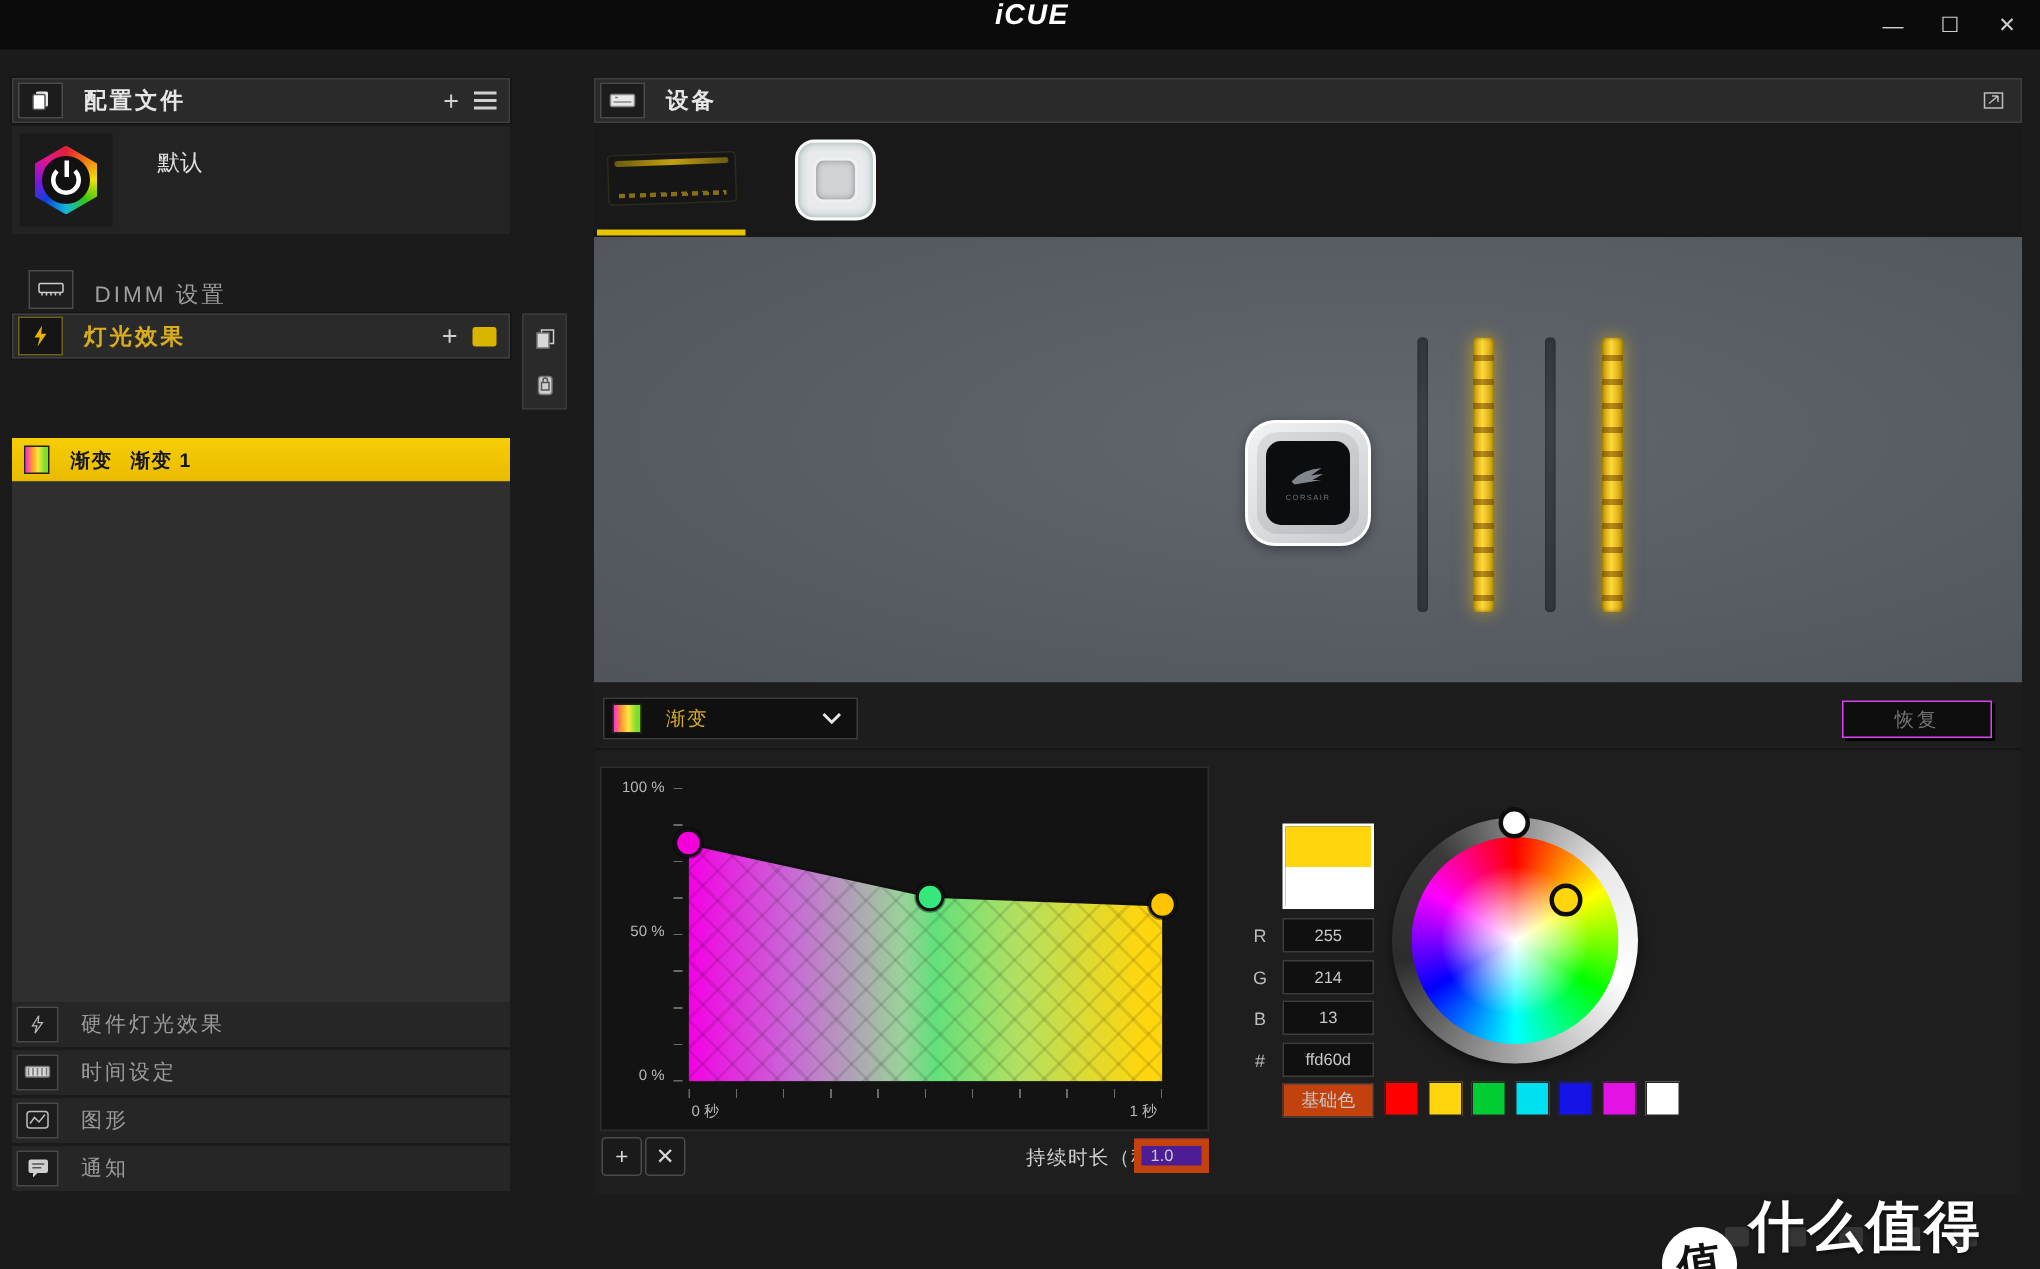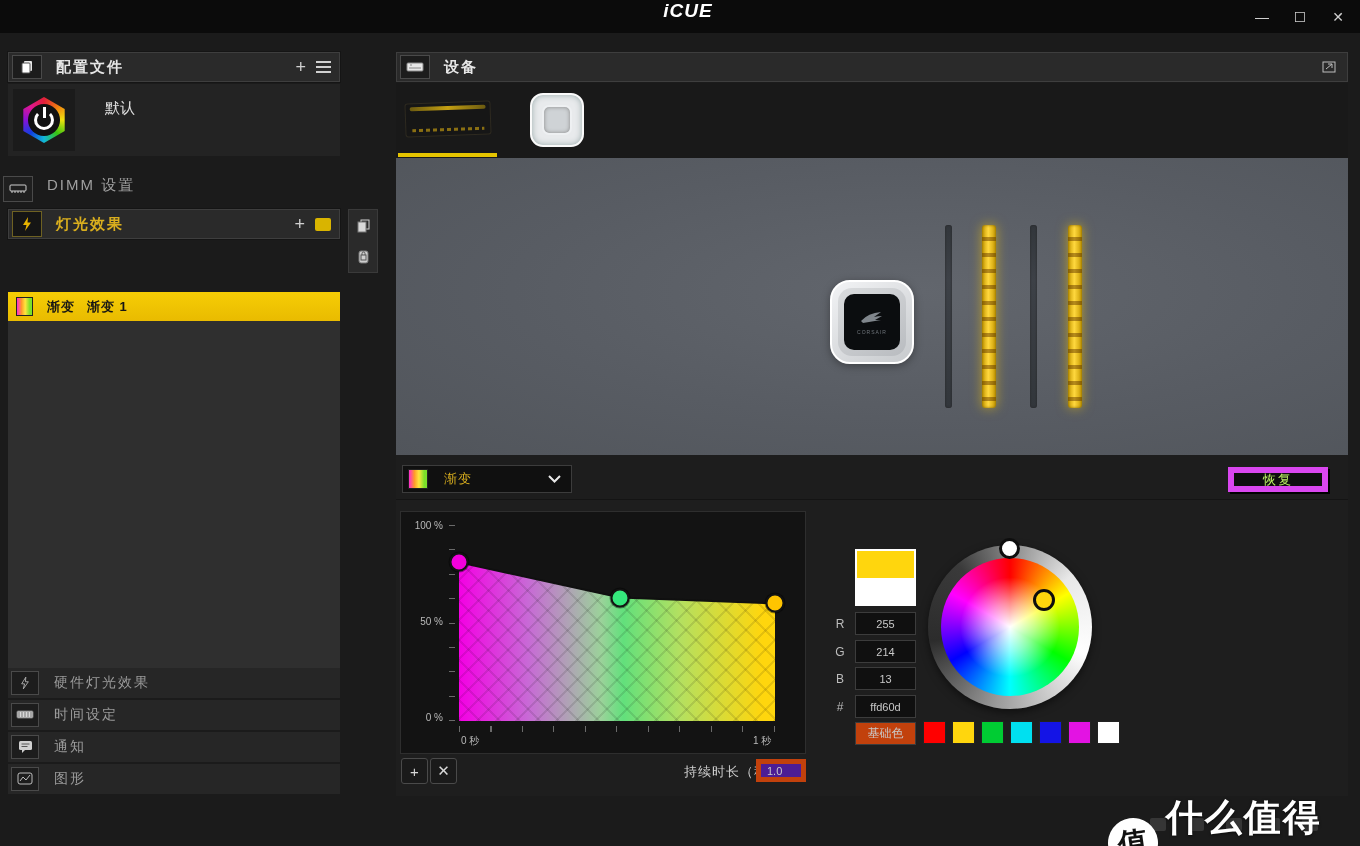--- a/index.html
+++ b/index.html
@@ -27,21 +27,21 @@
   .profile-card { position:absolute; left:8px; top:84px; width:332px; height:72px; background:#232323; display:flex; align-items:center; }
   .profile-iconbox { width:62px; height:62px; margin-left:5px; background:#1b1b1b; display:flex; align-items:center; justify-content:center; }
   .icue-hex { width:46px; height:46px; border-radius:10px;
       background:conic-gradient(#e2203a,#f07c10,#efe10e,#38c410,#11b7d8,#1040e0,#8812d8,#e01690,#e2203a);
       display:flex; align-items:center; justify-content:center;
       clip-path:polygon(50% 0,95% 26%,95% 74%,50% 100%,5% 74%,5% 26%); }
   .icue-hex .pw { width:20px; height:20px; border:3px solid #fff; border-radius:50%; border-top-color:transparent; position:relative; background:#111; box-shadow:0 0 0 6px #111; }
   .icue-hex .pw:after { content:""; position:absolute; left:6px; top:-6px; width:3px; height:11px; background:#fff; }
   .profile-name { color:#e0e0e0; font-size:15px; margin-left:30px; margin-bottom:24px; }
 
-  .dimm-row { position:absolute; left:0; top:176px; width:332px; height:30px; display:flex; align-items:flex-start; }
+  .dimm-row { position:absolute; left:16px; top:176px; width:332px; height:30px; display:flex; align-items:flex-end; }
   .dimm-iconbox { width:30px; height:26px; margin-left:3px; background:#1f1f1f; border:1px solid #4a4a4a; display:flex; align-items:center; justify-content:center; }
   .dimm-label { color:#9f9f9f; font-size:15px; margin-left:14px; letter-spacing:2px; }
 
   .lighting-header { top:209px; }
   .lh-iconbox { width:30px; height:26px; margin-left:3px; background:#151515; border:1px solid #6e6122; display:flex; align-items:center; justify-content:center; }
   .lighting-header .ph-title { color:#d9ae1e; }
   .chip-yellow { width:16px; height:13px; background:#d9b400; border-radius:2px; }
 
   .copy-strip { position:absolute; left:348px; top:209px; width:30px; height:64px; background:#2a2a2a; border:1px solid #3a3a3a; display:flex; flex-direction:column; align-items:center; justify-content:space-around; }
 
@@ -91,21 +91,21 @@
       background:linear-gradient(90deg,#c79a00,#ffd83e 45%,#c79a00),
                  repeating-linear-gradient(180deg, rgba(120,88,0,.0) 0 12px, rgba(120,88,0,.55) 12px 16px);
       background-blend-mode:multiply;
       box-shadow:0 0 12px rgba(255,205,0,.55), inset 0 0 3px #7c5f00; }
 
   .controls-row { position:absolute; left:396px; top:455px; width:952px; height:45px; background:#1d1d1d; border-bottom:1px solid #141414; }
   .fx-select { position:absolute; left:6px; top:10px; width:170px; height:28px; background:#101010; border:1px solid #3c3c3c; display:flex; align-items:center; }
   .fx-select .grad-chip { margin-left:5px; width:20px; height:20px; }
   .fx-select .val { color:#d9ae1e; font-size:13px; margin-left:16px; letter-spacing:1px; }
   .fx-select svg { margin-left:auto; margin-right:10px; }
-  .restore-btn { position:absolute; right:20px; top:12px; width:100px; height:25px; background:#0e0e0e; border:6px solid #d946ef; box-shadow:2px 2px 0 #000; color:#bef264; font-size:13px; display:flex; align-items:center; justify-content:center; letter-spacing:2px; }
+  .restore-btn { position:absolute; right:20px; top:12px; width:100px; height:25px; background:#0e0e0e; border:1px solid #d946ef; box-shadow:2px 2px 0 #000; color:#737373; font-size:13px; display:flex; align-items:center; justify-content:center; letter-spacing:2px; }
 
   .editor { position:absolute; left:396px; top:500px; width:952px; height:296px; background:#1e1e1e; }
 
   .chart-panel { position:absolute; left:4px; top:11px; width:406px; height:243px; background:#131313; border:1px solid #2e2e2e; }
   .plot { position:absolute; left:58px; top:13px; width:316px; height:196px; }
   .grad-area { position:absolute; inset:0;
       background:linear-gradient(90deg,#f400e4 0%,#c86ad6 22%,#9bd29a 45%,#62e07c 52%,#b4e060 70%,#ffd60d 96%); }
   .grad-area:after { content:""; position:absolute; inset:0;
       background:repeating-linear-gradient(45deg, rgba(0,0,0,.10) 0 2px, transparent 2px 14px),
                  repeating-linear-gradient(-45deg, rgba(0,0,0,.10) 0 2px, transparent 2px 14px); }
@@ -252,36 +252,36 @@
       <span class="lnav-iconbox">
         <svg class="icon-svg" width="18" height="12" viewBox="0 0 18 12">
             <rect x="1" y="2" width="16" height="7" rx="1" fill="#d8d8d8" stroke="#777"></rect>
             <path d="M3 3v5 M6 3v5 M9 3v5 M12 3v5 M15 3v5" stroke="#777" fill="none"></path>
           </svg>
       </span>
       <span class="lnav-label">时间设定</span>
     </div>
     <div class="lnav-row">
       <span class="lnav-iconbox">
+        <svg class="icon-svg" width="16" height="14" viewBox="0 0 16 14">
+            <rect x="1" y="1" width="14" height="11" rx="2" fill="none" stroke="#bdbdbd"></rect>
+            <polyline points="3,9 6,5 9,8 13,3" fill="none" stroke="#bdbdbd"></polyline>
+          </svg>
+      </span>
+      <span class="lnav-label">图形</span>
+    </div>
+    <div class="lnav-row">
+      <span class="lnav-iconbox">
         <svg class="icon-svg" width="15" height="14" viewBox="0 0 15 14">
             <rect x="1" y="1" width="13" height="9" rx="1.5" fill="#cfcfcf"></rect>
             <polygon points="4,10 4,13 7,10" fill="#cfcfcf"></polygon>
             <path d="M3.5 4h8 M3.5 6.5h6" stroke="#555"></path>
           </svg>
       </span>
       <span class="lnav-label">通知</span>
-    </div>
-    <div class="lnav-row">
-      <span class="lnav-iconbox">
-        <svg class="icon-svg" width="16" height="14" viewBox="0 0 16 14">
-            <rect x="1" y="1" width="14" height="11" rx="2" fill="none" stroke="#bdbdbd"></rect>
-            <polyline points="3,9 6,5 9,8 13,3" fill="none" stroke="#bdbdbd"></polyline>
-          </svg>
-      </span>
-      <span class="lnav-label">图形</span>
     </div>
   </div>
 
   <div class="dev-header">
     <span class="ph-iconbox">
       <svg class="icon-svg" width="20" height="14" viewBox="0 0 20 14">
           <rect x="2" y="3" width="16" height="8" rx="1" fill="#e8e8e8" stroke="#888"></rect>
           <path d="M4 8h12" stroke="#888"></path>
           <path d="M5 5l2 0" stroke="#888"></path>
         </svg>

